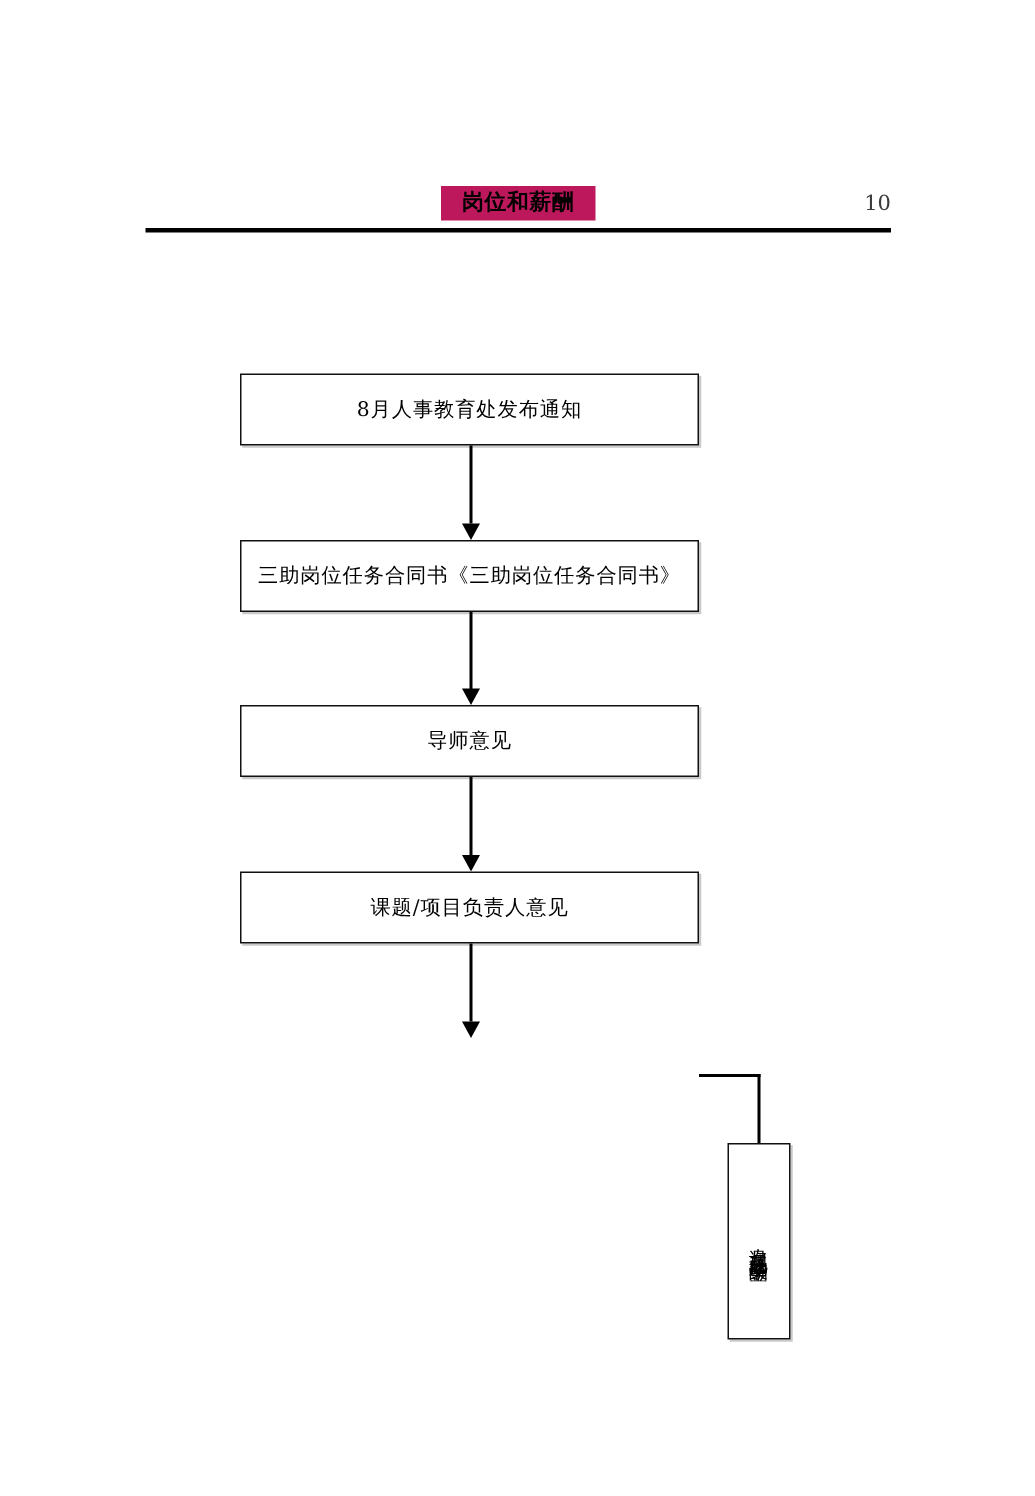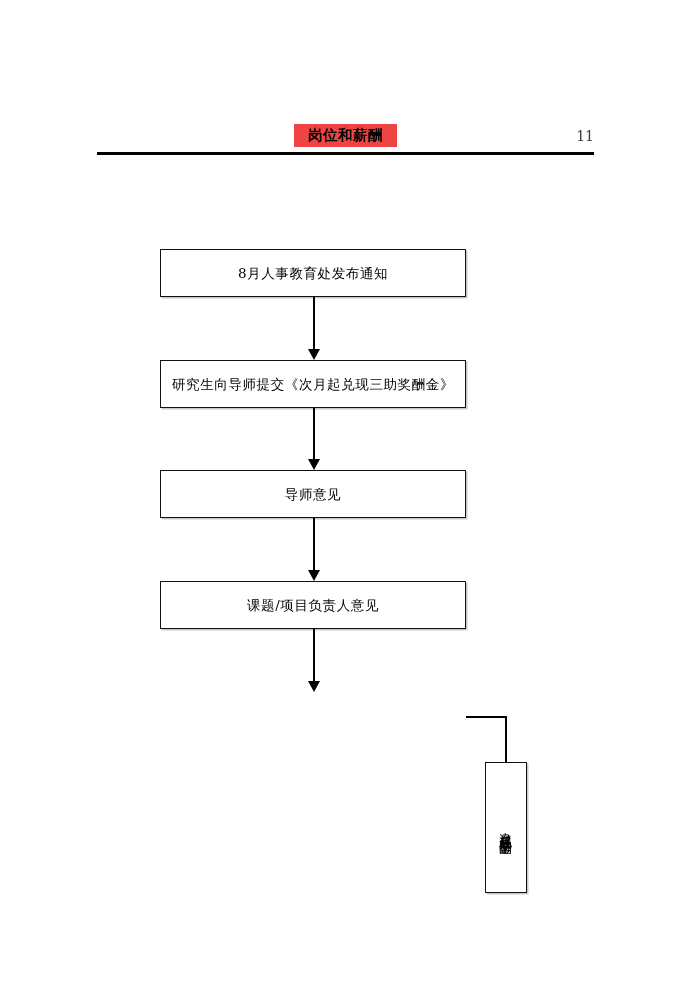--- a/index.html
+++ b/index.html
@@ -29,21 +29,21 @@
   }
   .header-title {
     position: absolute;
     left: 0;
     right: 0;
     top: 0;
     text-align: center;
   }
   .header-title .hl {
     display: inline-block;
-    background: #ef4444;
+    background: #be185d;
     padding: 2px 14px 3px 14px;
     font-family: "DejaVu Serif", "Liberation Serif", serif;
     font-weight: bold;
     font-size: 14.5px;
     line-height: 18px;
     letter-spacing: 0.5px;
   }
   .header-pageno {
     position: absolute;
     right: 0;
@@ -178,36 +178,36 @@
 </style>
 </head>
 <body>
 
 <div id="page">
 
   <div class="header-band">
     <div class="header-title">
       <span class="hl">岗位和薪酬</span>
     </div>
-    <div class="header-pageno">11</div>
+    <div class="header-pageno">10</div>
   </div>
   <div class="header-rule"></div>
 
 
   <div class="flow">
 
     <div class="node node-1">
       <span>8月人事教育处发布通知</span>
     </div>
 
     <div class="conn-v c1"></div>
     <div class="arrowhead a1"></div>
 
     <div class="node node-2">
-      <span>研究生向导师提交《次月起兑现三助奖酬金》</span>
+      <span>三助岗位任务合同书《三助岗位任务合同书》</span>
     </div>
 
     <div class="conn-v c2"></div>
     <div class="arrowhead a2"></div>
 
     <div class="node node-3">
       <span>导师意见</span>
     </div>
 
     <div class="conn-v c3"></div>

